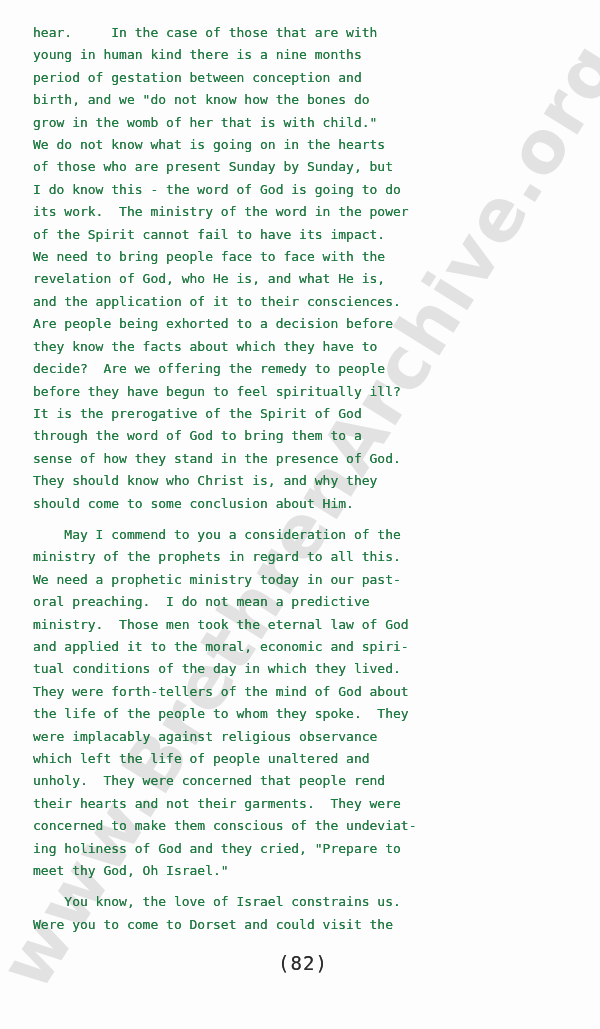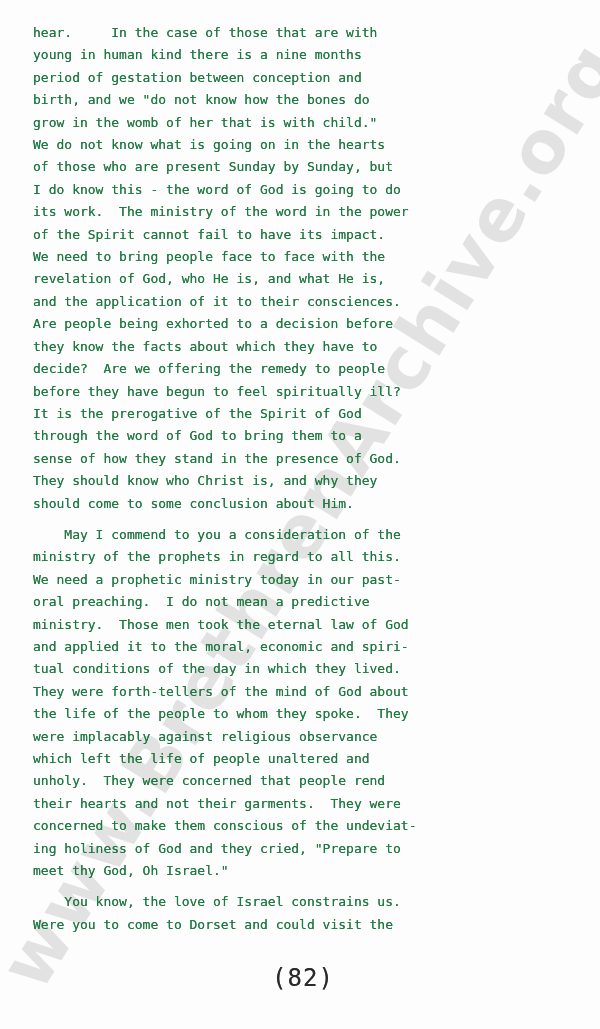--- a/index.html
+++ b/index.html
@@ -39,25 +39,25 @@
   .para {
     margin: 0 0 9px 0;
     font-family: "DejaVu Sans Mono", "Liberation Mono", monospace;
     font-size: 13px;
     line-height: 22.4px;
     color: #15803d;
     white-space: pre;
     text-shadow: 0 0 0.5px rgba(20,20,20,0.6);
   }
   .page-number {
-    margin-top: 28px;
+    margin-top: 16px;
     width: 540px;
     text-align: center;
     font-family: "DejaVu Sans Mono", "Liberation Mono", monospace;
-    font-size: 24px;
+    font-size: 19px;
     color: #2b2b2b;
     text-shadow: 0 0 0.5px rgba(20,20,20,0.6);
     letter-spacing: 1px;
   }
 </style>
 </head>
 <body>
 
 <div class="page">
 

